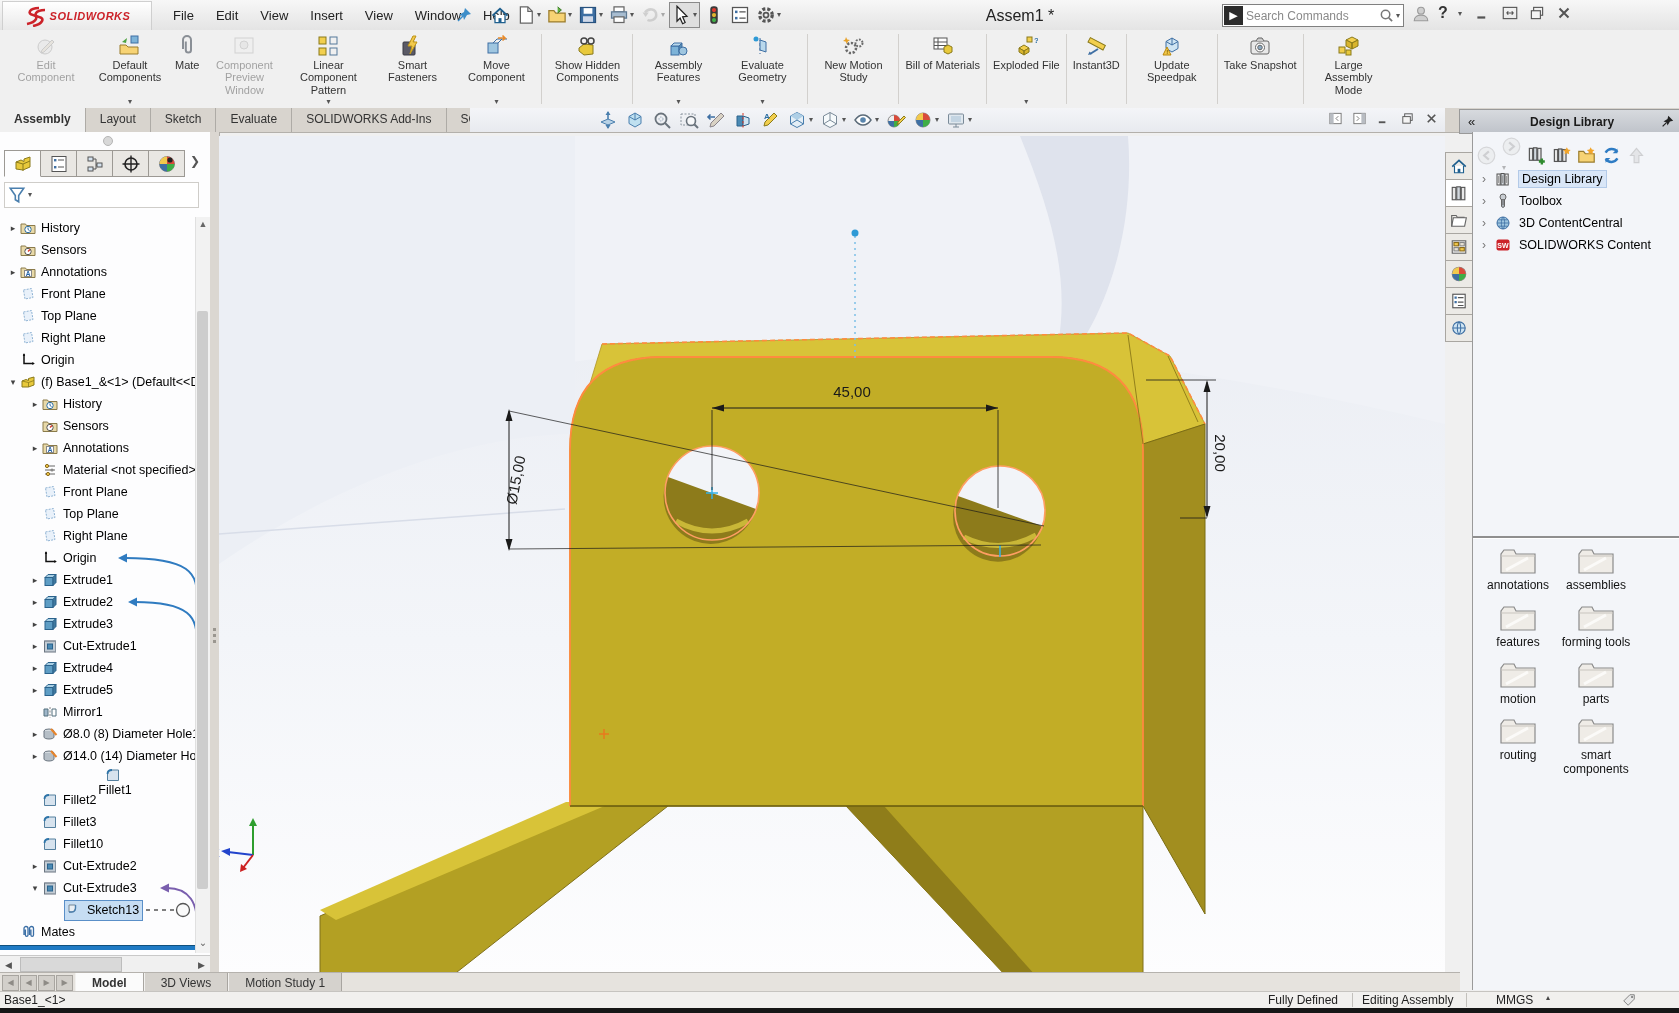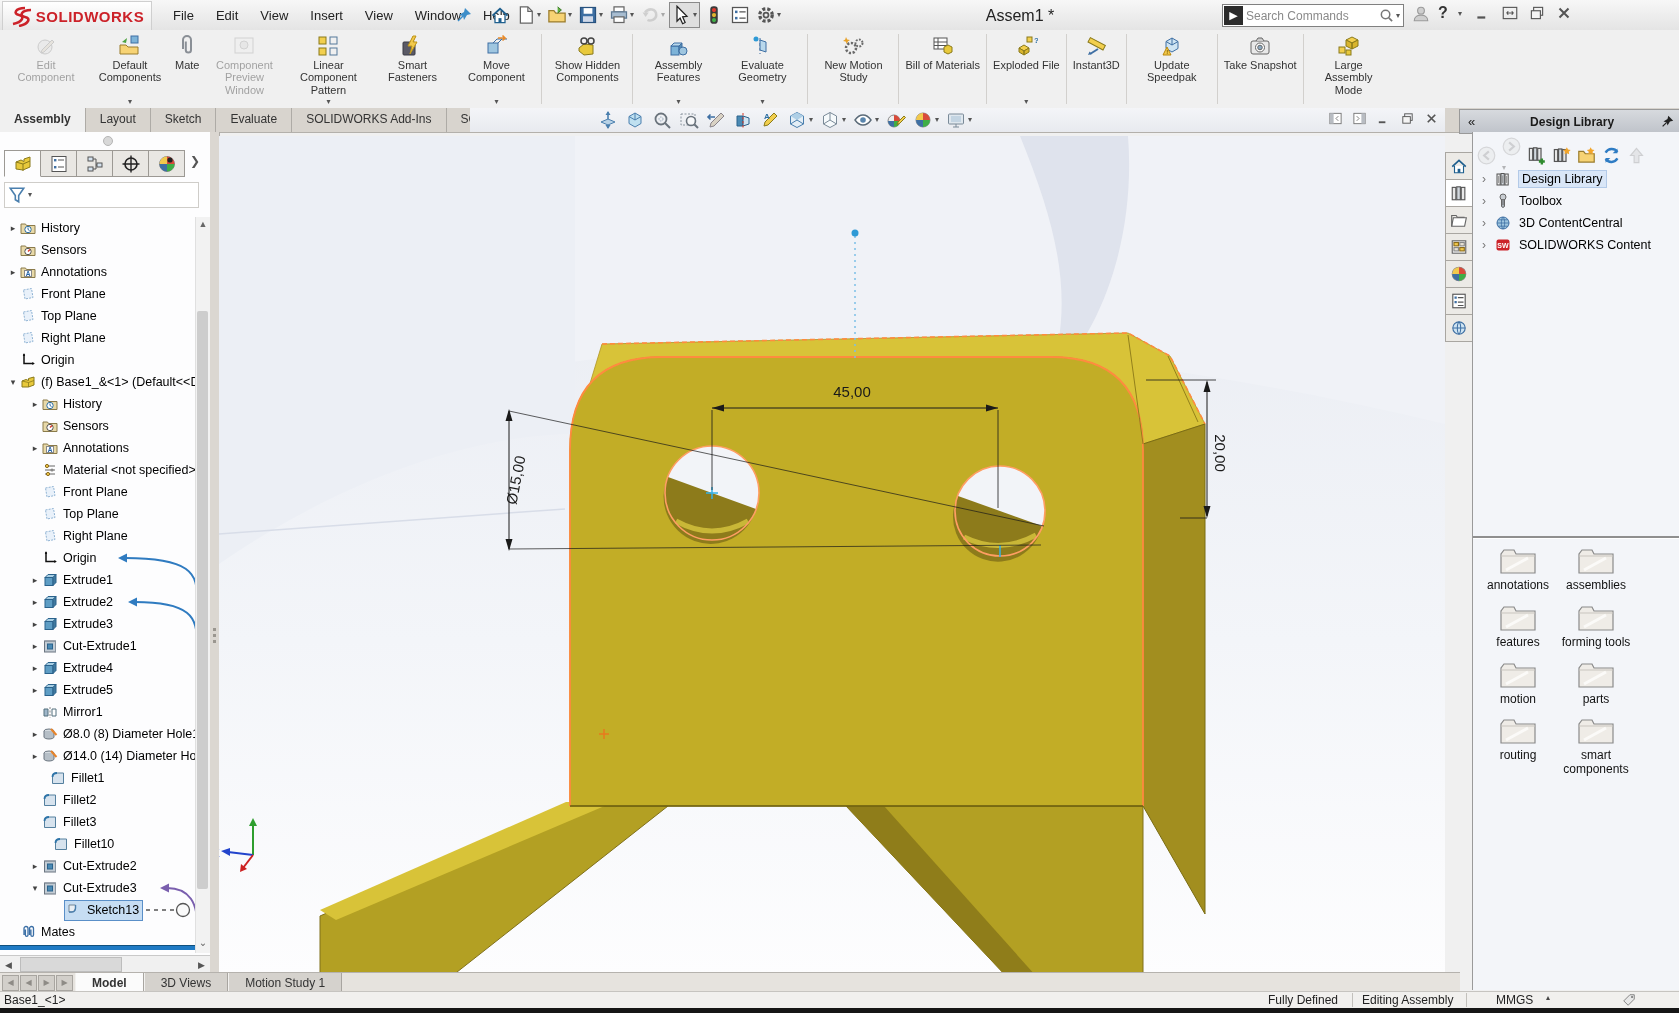--- a/index.html
+++ b/index.html
@@ -4,21 +4,21 @@
 <style>
   html,body{margin:0;padding:0;width:1679px;height:1013px;overflow:hidden;
     font-family:"Liberation Sans","DejaVu Sans",sans-serif;background:#f0f0f0;
     -webkit-font-smoothing:antialiased;}
   svg{display:block;}
   
   #titlebar{position:absolute;left:0;top:0;width:1679px;height:30px;
     background:linear-gradient(#f7f7f7,#e4e4e4);border-bottom:1px solid #b9b9b9;}
   #logo{position:absolute;left:2px;top:1px;width:148px;height:28px;background:linear-gradient(#ffffff,#e9e9e9);
     border:1px solid #cfcfcf;display:flex;align-items:center;justify-content:center;gap:2px;}
-  #logo .lw{color:#cc2229;font-size:15px;letter-spacing:.5px;}
+  #logo .lw{color:#cc2229;font-size:11px;letter-spacing:.5px;font-style:italic;}
   #menu-items{position:absolute;left:162px;top:0;height:30px;display:flex;align-items:center;justify-content:flex-end;}
   .menu-item{padding:5px 11px;font-size:13px;color:#222;cursor:default;}
   #pin-btn{position:absolute;left:452px;top:3px;width:24px;height:24px;display:flex;align-items:center;justify-content:center;}
   #qa-icons{position:absolute;left:488px;top:2px;height:26px;display:flex;align-items:center;gap:2px;}
   .qa-btn{display:flex;align-items:center;height:24px;padding:0 2px;gap:1px;}
   .qa-btn svg{width:20px;height:20px;}
   .qa-btn.boxed{border:1px solid #8a8a8a;background:#dfdfdf;}
   .qa-btn.disabled{opacity:.45;}
   .caret{font-size:8px;color:#555;line-height:1;}
   #doc-title{position:absolute;left:940px;top:7px;width:160px;text-align:center;font-size:16px;color:#222;}
@@ -911,21 +911,21 @@
         <span class="exp">▸</span>
         <span class="ticon">
           <svg viewBox="0 0 16 16">
             <ellipse cx="7" cy="5" rx="5" ry="2" fill="#d5dbe0" stroke="#6a7580"></ellipse>
             <path d="M2 5v6c0 1.1 2.2 2 5 2s5-.9 5-2V5" fill="#b6bfc7" stroke="#6a7580"></path>
             <path d="M9 3 14.5 9" stroke="#e8842a" stroke-width="2"></path>
           </svg>
         </span>
         <span class="tlabel">Ø14.0 (14) Diameter Hole1</span>
       </div>
-      <div class="trow" style="padding-left: 36px;">
+      <div class="trow" style="padding-left: 36px; flex-direction: column;">
         <span class="exp"></span>
         <span class="ticon">
           <svg viewBox="0 0 16 16">
             <path d="M2.5 13.5V7Q2.5 3 7 3h6.5v10.5z" fill="#d7e3ee" stroke="#55809f"></path>
             <path d="M2.5 7Q2.5 3 7 3" fill="none" stroke="#2e74a8" stroke-width="1.8"></path>
           </svg>
         </span>
         <span class="tlabel">Fillet1</span>
       </div>
       <div class="trow" style="padding-left: 28px;">
@@ -941,21 +941,21 @@
       <div class="trow" style="padding-left: 28px;">
         <span class="exp"></span>
         <span class="ticon">
           <svg viewBox="0 0 16 16">
             <path d="M2.5 13.5V7Q2.5 3 7 3h6.5v10.5z" fill="#d7e3ee" stroke="#55809f"></path>
             <path d="M2.5 7Q2.5 3 7 3" fill="none" stroke="#2e74a8" stroke-width="1.8"></path>
           </svg>
         </span>
         <span class="tlabel">Fillet3</span>
       </div>
-      <div class="trow" style="padding-left: 28px; margin-left: 11px;">
+      <div class="trow" style="padding-left: 28px;">
         <span class="exp"></span>
         <span class="ticon">
           <svg viewBox="0 0 16 16">
             <path d="M2.5 13.5V7Q2.5 3 7 3h6.5v10.5z" fill="#d7e3ee" stroke="#55809f"></path>
             <path d="M2.5 7Q2.5 3 7 3" fill="none" stroke="#2e74a8" stroke-width="1.8"></path>
           </svg>
         </span>
         <span class="tlabel">Fillet10</span>
       </div>
       <div class="trow" style="padding-left: 28px;">

